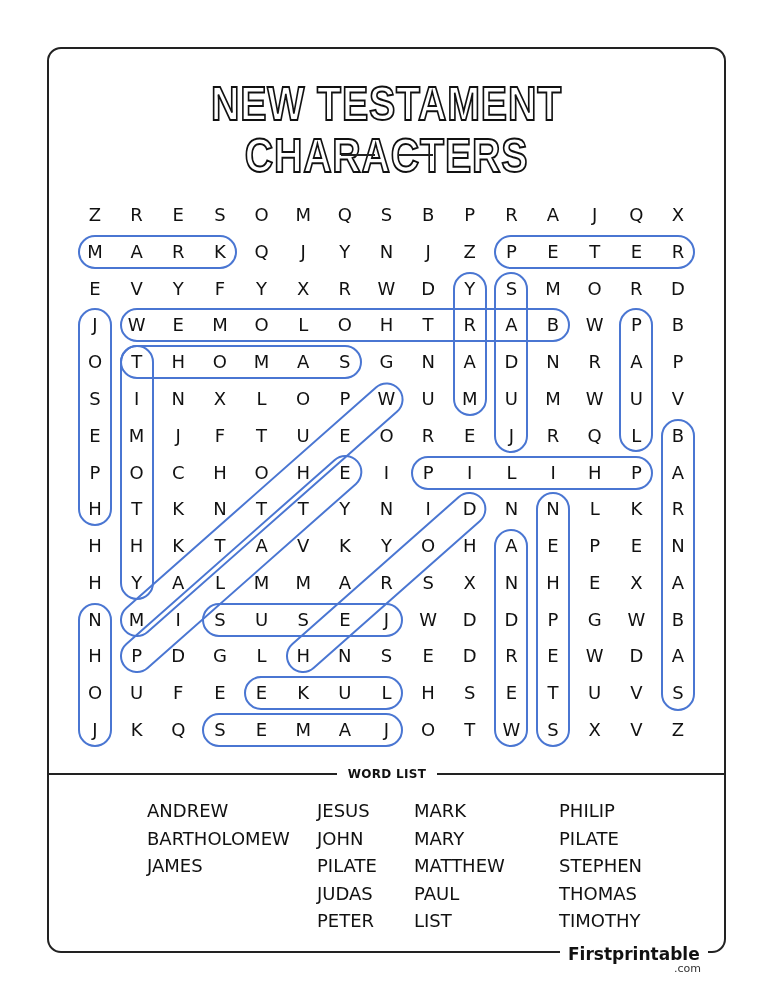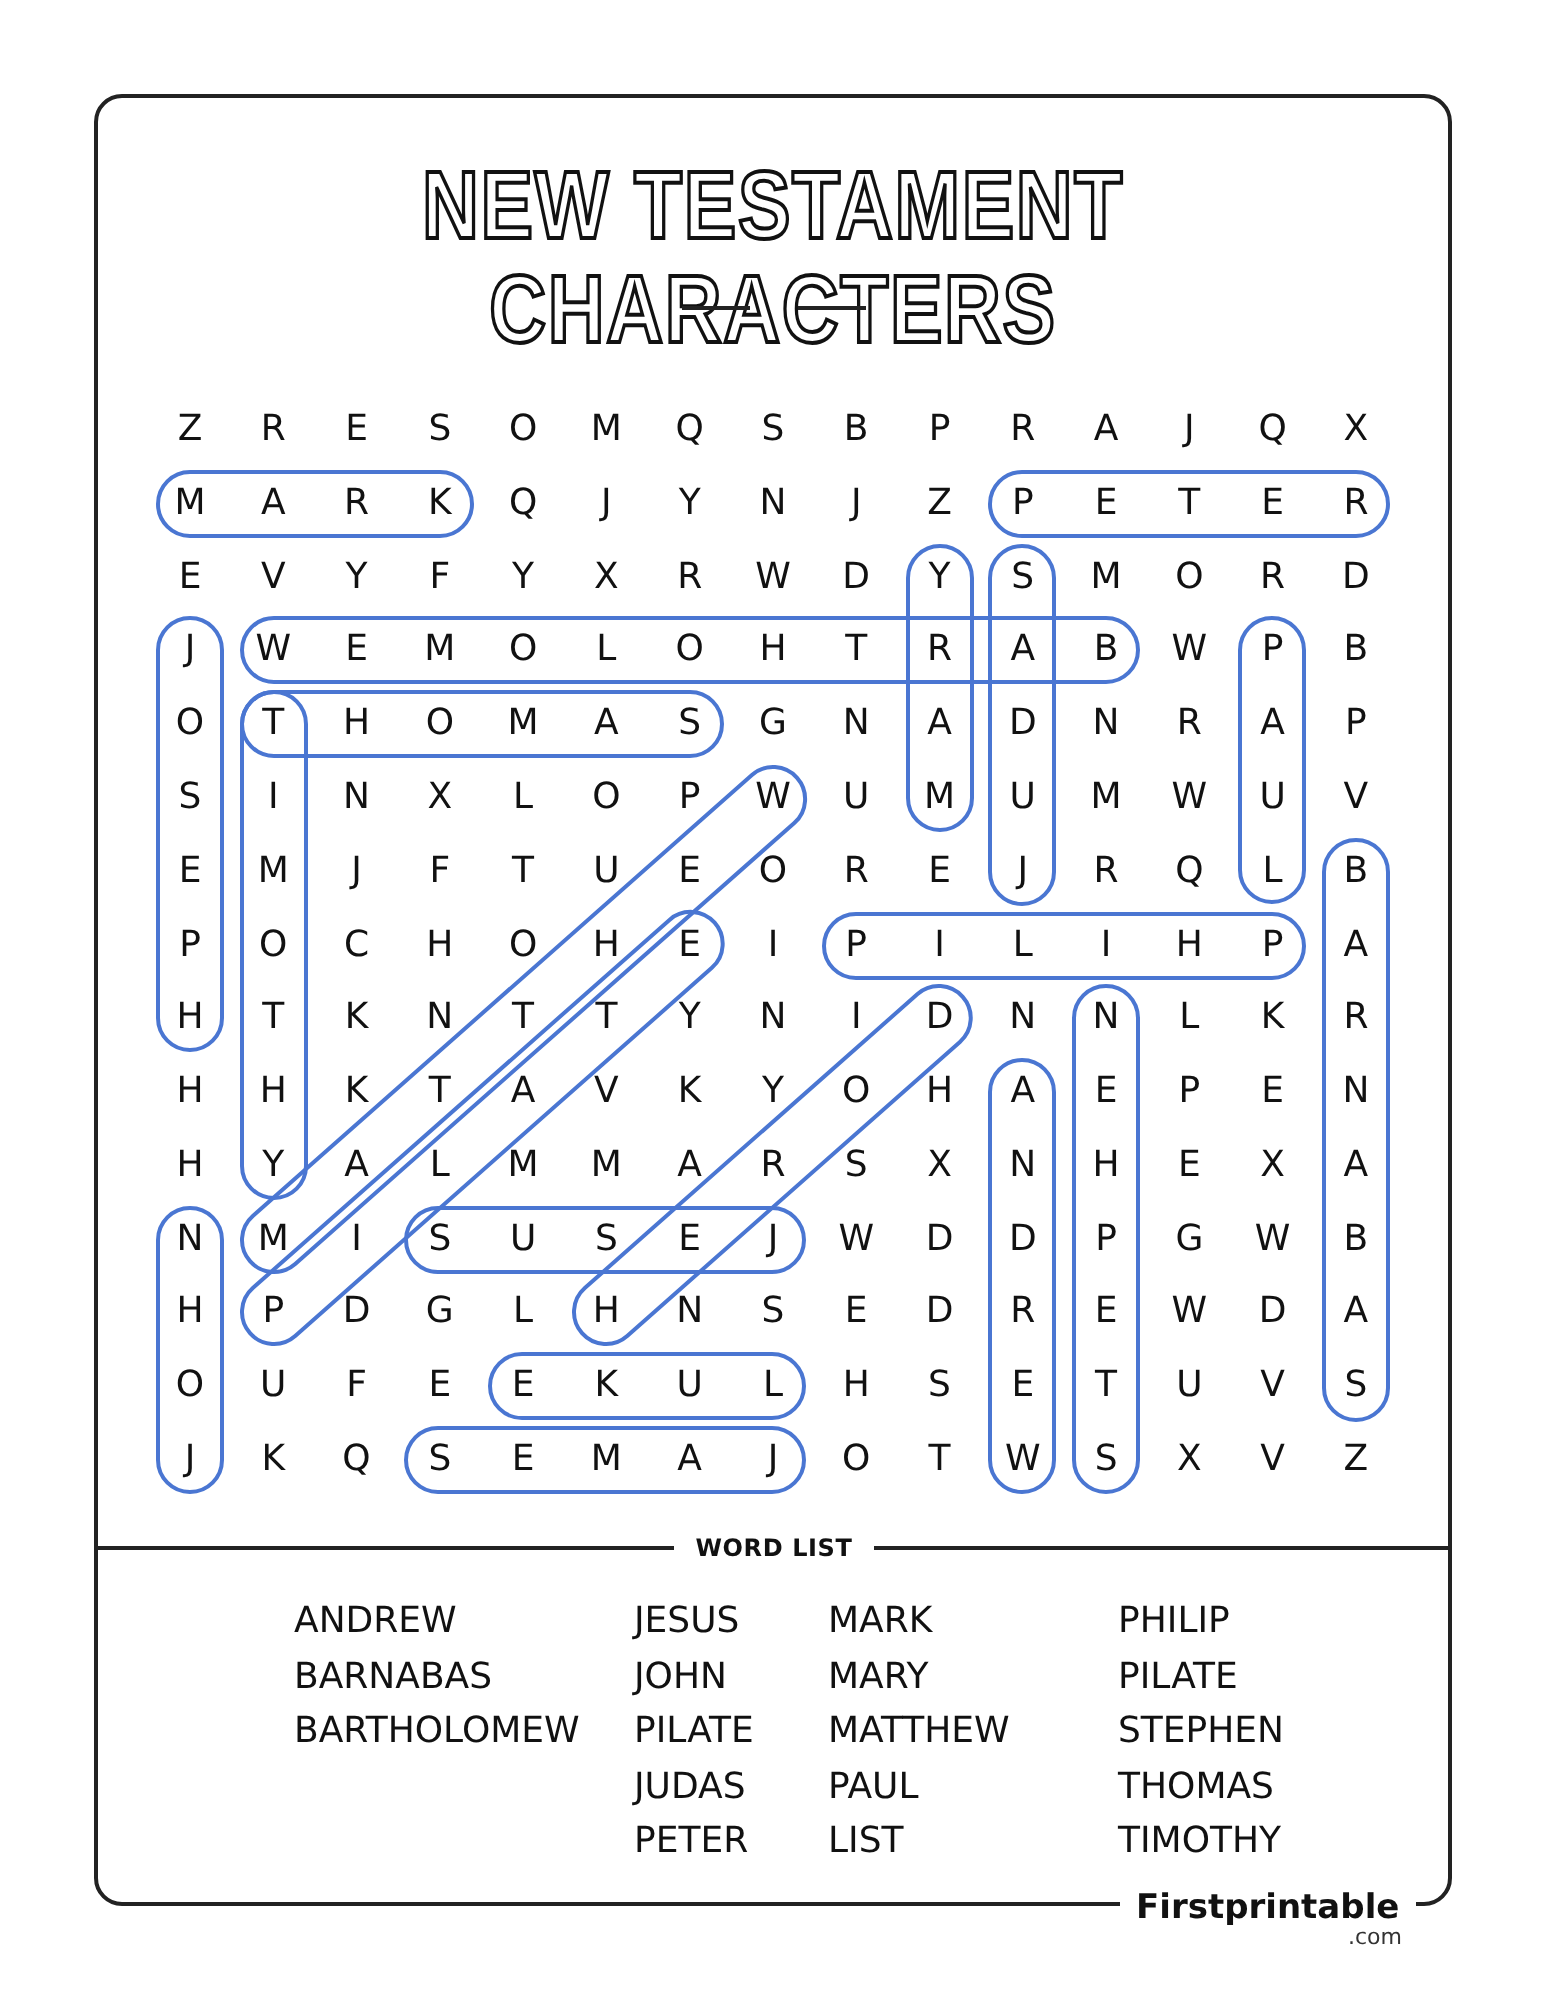--- a/index.html
+++ b/index.html
@@ -272,22 +272,22 @@
     <div class="cell" style="left: 594.68px; top: 730.06px;">X</div>
     <div class="cell" style="left: 636.32px; top: 730.06px;">V</div>
     <div class="cell" style="left: 677.96px; top: 730.06px;">Z</div>
   </div>
 
 <div class="wl-line"></div>
 <div class="wl-title">WORD LIST</div>
 
 <div class="wl-col" style="left:127px;margin-left:20px;">
   <div>ANDREW</div>
-  <div>BARNABAS</div>
   <div>BARTHOLOMEW</div>
+  <div>JAMES</div>
 </div>
 <div class="wl-col" style="left:317px;">
   <div>JESUS</div>
   <div>JOHN</div>
   <div>PILATE</div>
   <div>JUDAS</div>
   <div>PETER</div>
 </div>
 <div class="wl-col" style="left:414px;">
   <div>MARK</div>

